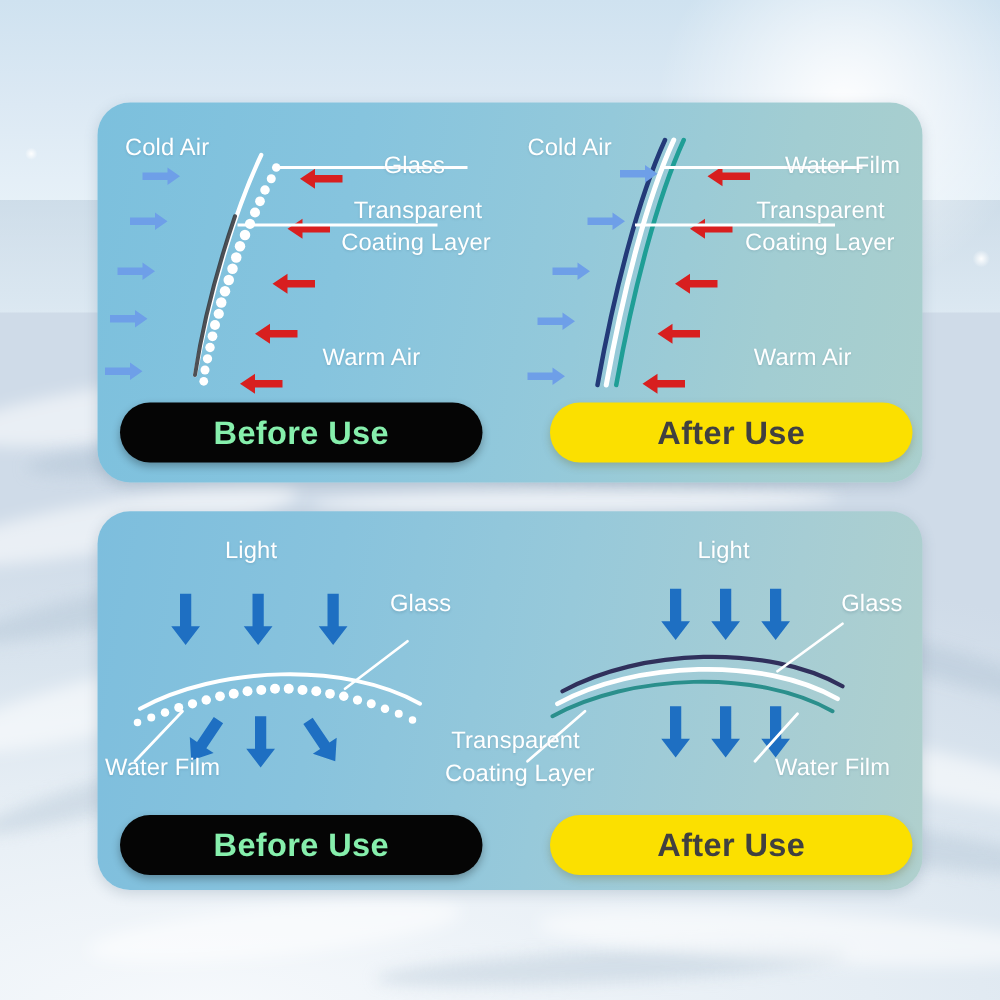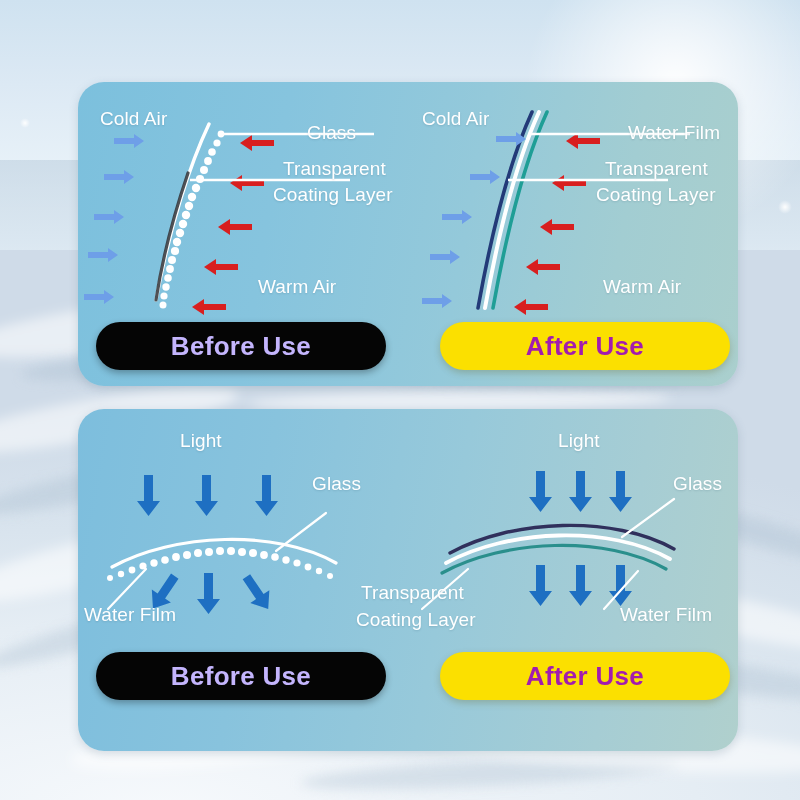--- a/index.html
+++ b/index.html
@@ -40,40 +40,40 @@
   
   .panel{
     position:absolute;left:78px;width:660px;border-radius:26px;
     background:linear-gradient(100deg,#7cc0dd 0%, #86c4de 30%, #94c9da 58%, #a2cdd2 80%, #aacfcd 100%);
     box-shadow:0 3px 10px rgba(80,110,130,.22);
     overflow:hidden;
   }
   #panel-top{top:82px;height:304px;}
   #panel-bottom{top:409px;
     background:linear-gradient(100deg,#7dbedd 0%, #88c3dd 28%, #97c9da 55%, #a6cdd4 80%, #b0d0cd 100%);
-    height:342px;}
+    height:303px;}
 
   .half{position:absolute;top:4px;height:100%;width:50%;}
   .half.left{left:0;}
   .half.right{left:50%;}
 
   .lbl{
     position:absolute;color:#ffffff;font-size:19px;line-height:22px;
     white-space:pre;letter-spacing:.1px;
     text-shadow:0 1px 2px rgba(40,80,100,.18);
   }
 
   
   .pill{
     position:absolute;height:48px;border-radius:24px;
     display:flex;align-items:center;justify-content:center;
     font-size:26px;font-weight:bold;letter-spacing:.3px;
   }
-  .pill.dark{background:#050505;color:#c4b5fd;box-shadow:0 3px 7px rgba(0,0,0,.3);}
-  .pill.yellow{background:#FBE000;color:#a21caf;box-shadow:0 3px 7px rgba(90,80,0,.25);}
+  .pill.dark{background:#050505;color:#86efac;box-shadow:0 3px 7px rgba(0,0,0,.3);}
+  .pill.yellow{background:#FBE000;color:#404040;box-shadow:0 3px 7px rgba(90,80,0,.25);}
 
   svg{position:absolute;left:0;top:0;overflow:visible;}
   .nosel{user-select:none;}
 </style>
 </head>
 <body>
 
 <div id="bg">
   <div class="bg-sky"></div>
   <div class="bg-snowfar"></div>

